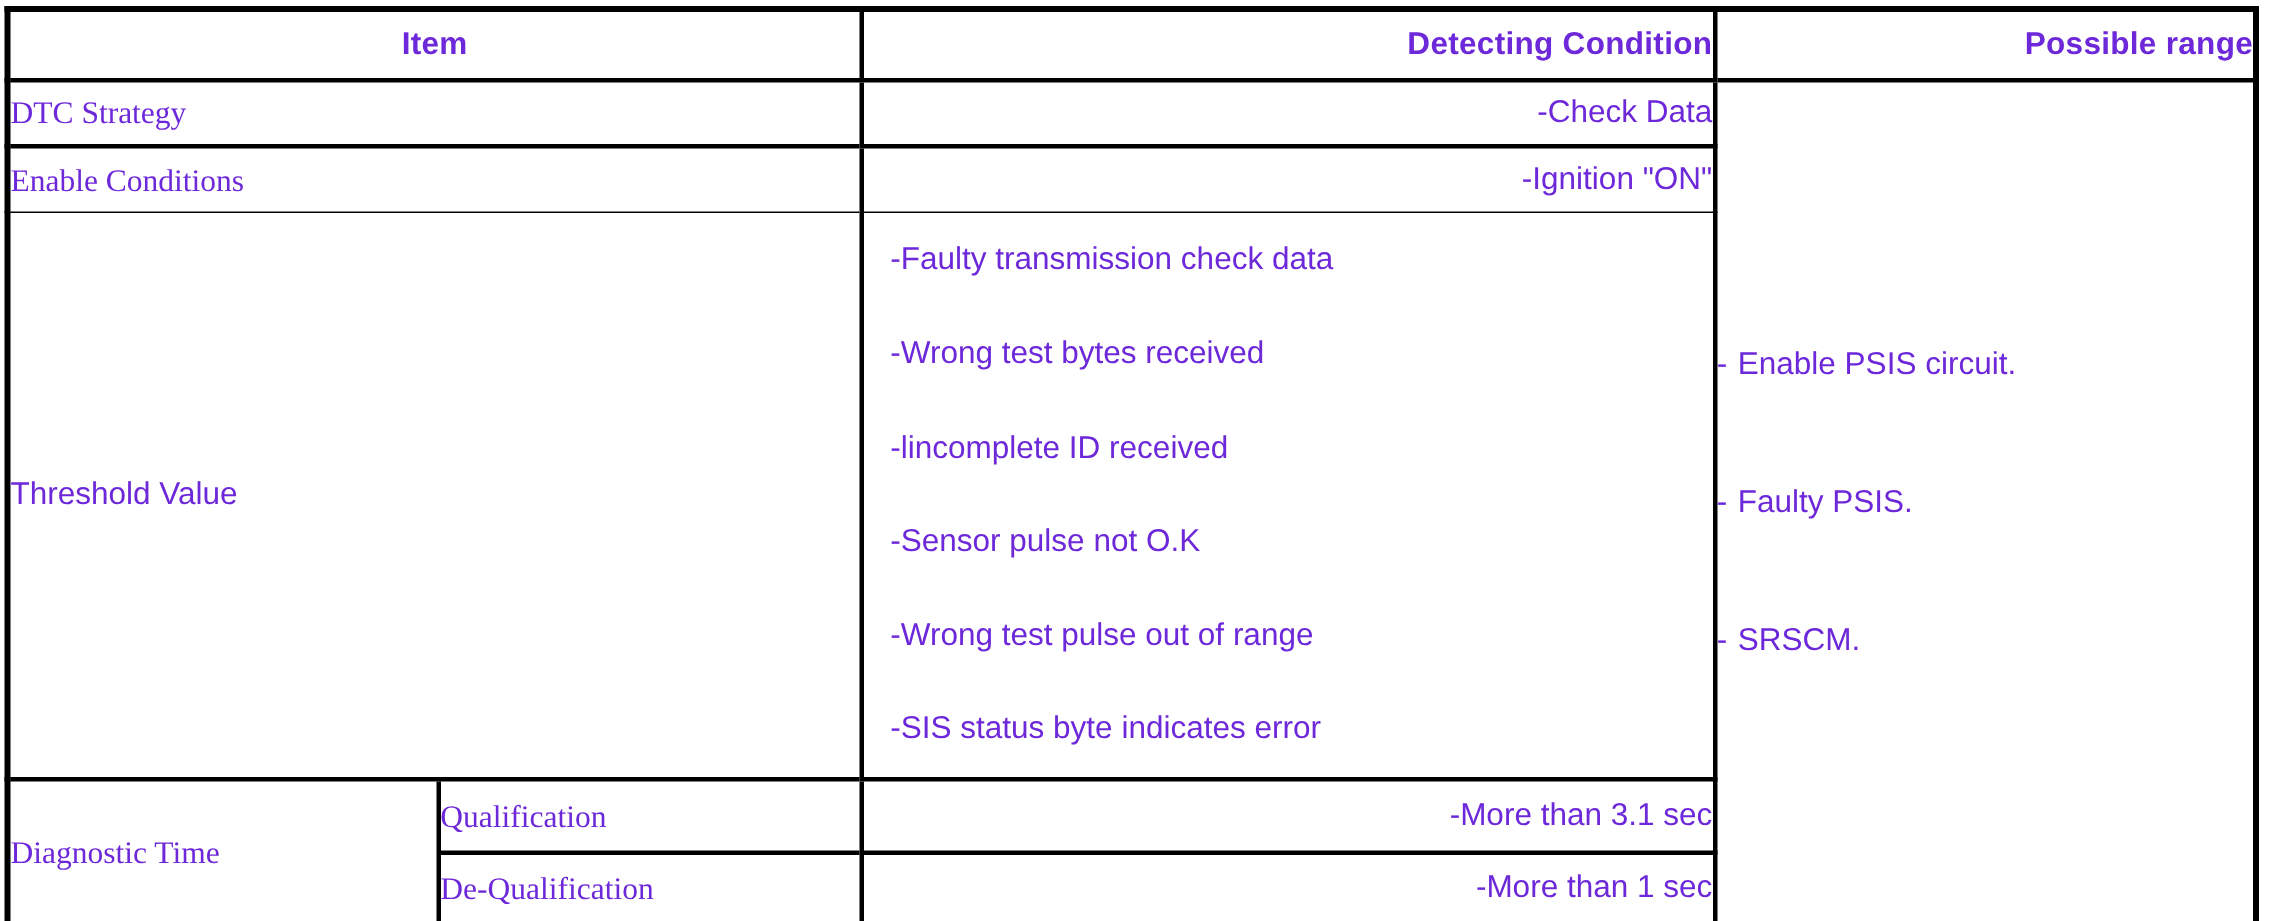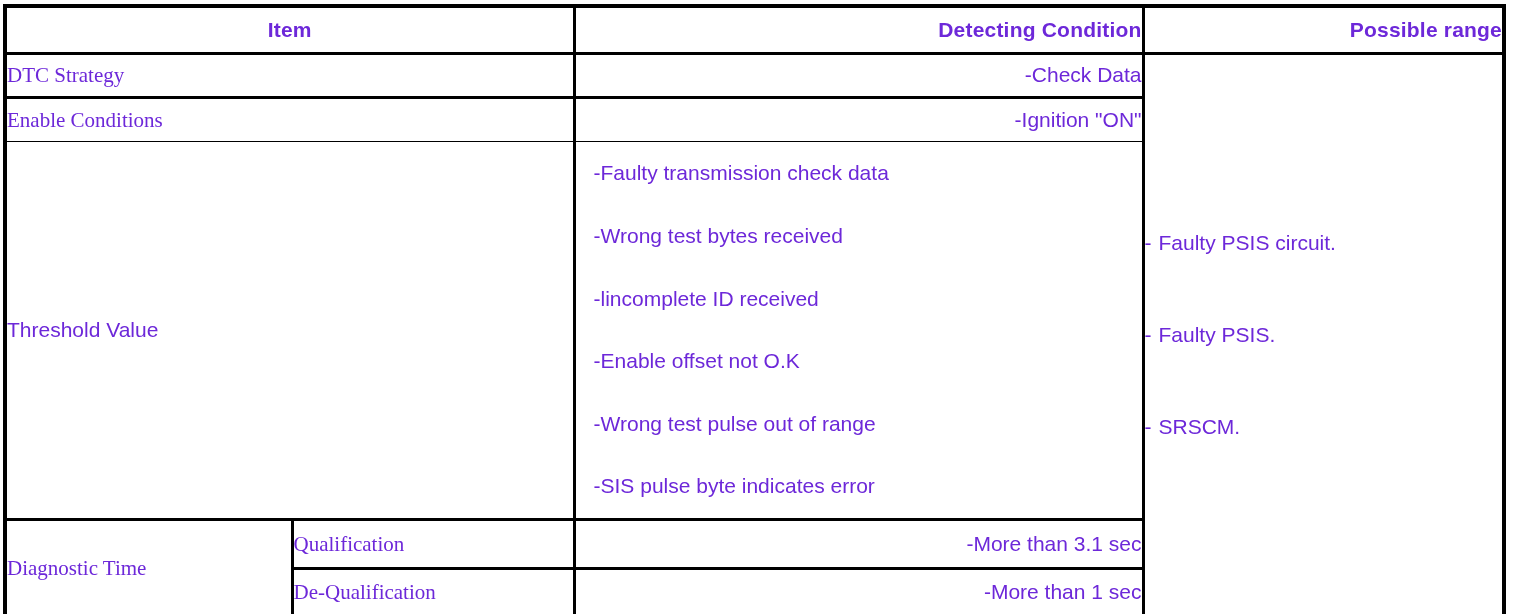--- a/index.html
+++ b/index.html
@@ -157,21 +157,21 @@
 
       <tr class="row-short">
         <td class="c-center cell-label" colspan="2">DTC Strategy</td>
         <td class="c-left rule-thick-left">
           <span class="dash">-</span><span>Check Data</span>
         </td>
         <td class="cause-cell rule-thick-left" rowspan="6">
           <ul class="cause-list">
             <li>
               <span class="dash">-</span>
-                <span>Faulty PSIS circuit.</span>
+                <span>Enable PSIS circuit.</span>
             </li>
             <li>
               <span class="dash">-</span>
                 <span>Faulty PSIS.</span>
             </li>
             <li>
               <span class="dash">-</span>
                 <span>SRSCM.</span>
             </li>
           </ul>
@@ -196,29 +196,29 @@
             <li>
               <span class="dash">-</span>
                 <span>Wrong test bytes received</span>
             </li>
             <li>
               <span class="dash">-</span>
                 <span>lincomplete ID received</span>
             </li>
             <li>
               <span class="dash">-</span>
-                <span>Enable offset not O.K</span>
+                <span>Sensor pulse not O.K</span>
             </li>
             <li>
               <span class="dash">-</span>
                 <span>Wrong test pulse out of range</span>
             </li>
             <li>
               <span class="dash">-</span>
-                <span>SIS pulse byte indicates error</span>
+                <span>SIS status byte indicates error</span>
             </li>
           </ul>
         </td>
       </tr>
 
       <tr class="diag-sub">
         <td class="c-center cell-label diag-cell rule-thick-top" rowspan="2">Diagnostic Time</td>
         <td class="c-center cell-label rule-thick-top rule-thick-left">Qualification</td>
         <td class="c-left rule-thick-top rule-thick-left">
           <span class="dash">-</span><span>More than 3.1 sec</span>

